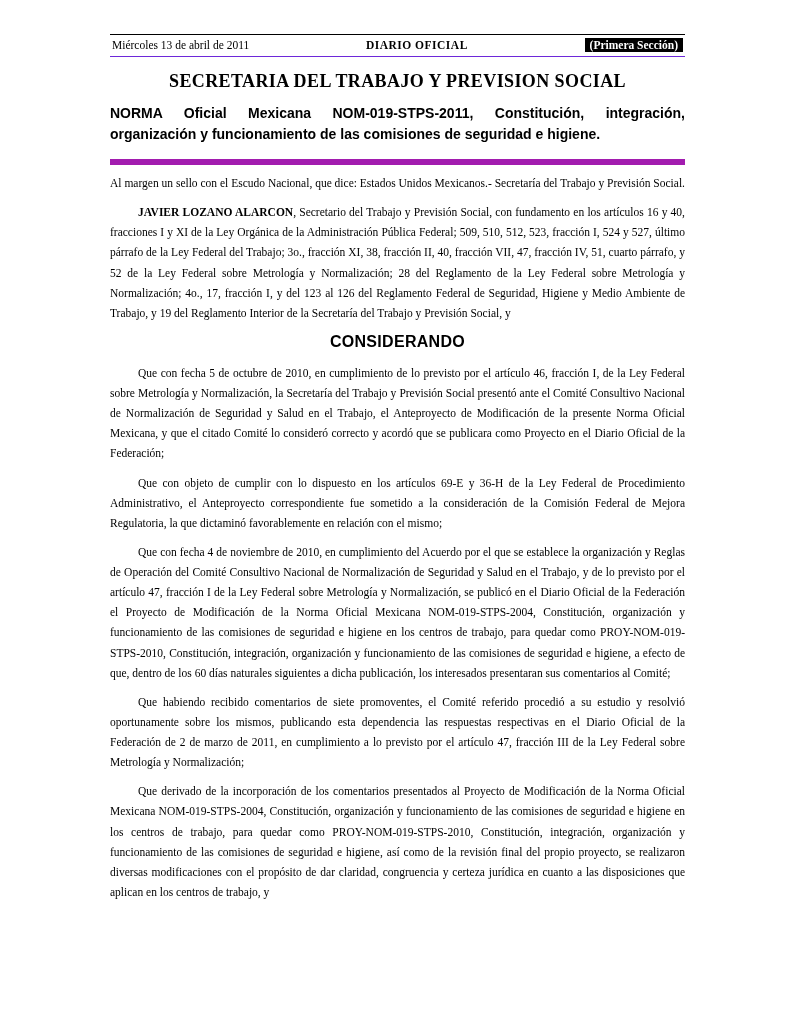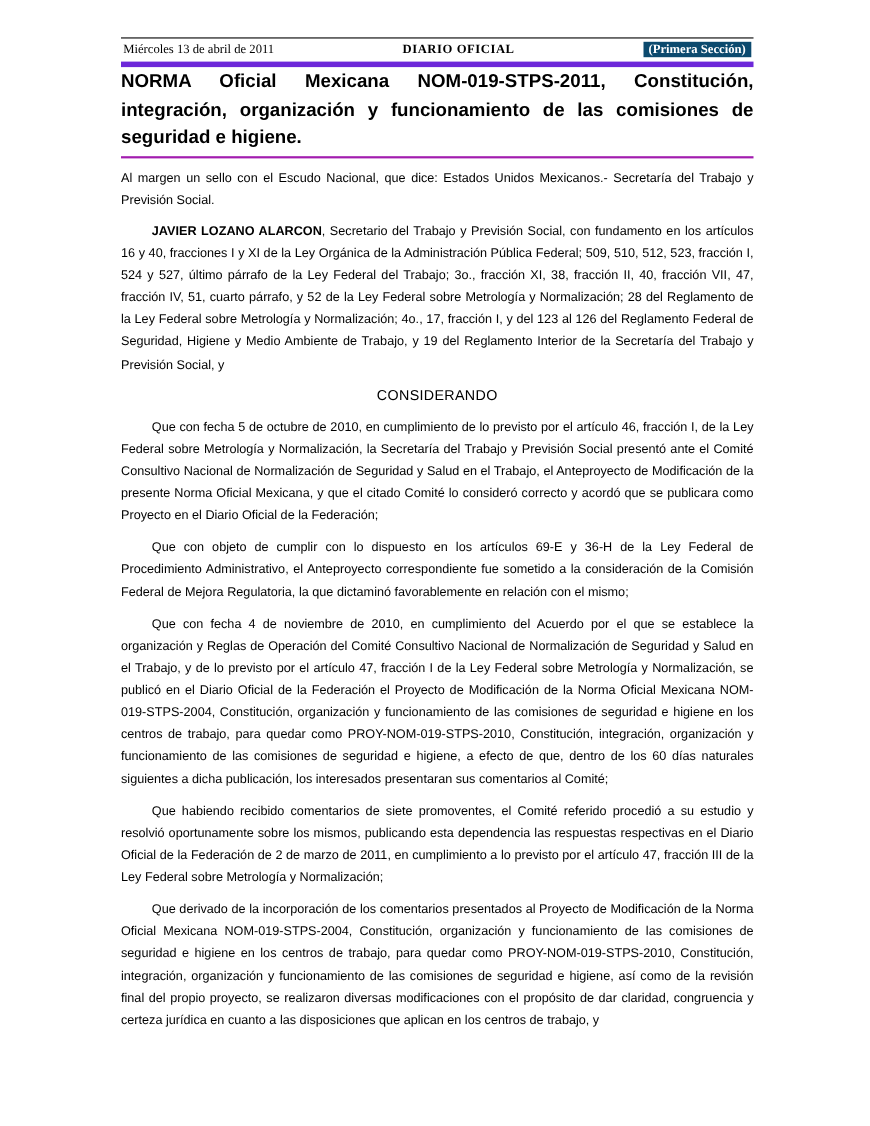--- a/index.html
+++ b/index.html
@@ -15,84 +15,86 @@
     padding:34px 106px 18px 110px;
     overflow:hidden;
   }
 
   
   .page-header {
     display:flex;
     justify-content:space-between;
     align-items:center;
     border-top:1px solid #000;
-    border-bottom:5px solid #6d28d9;
+    border-bottom:1px solid #6d28d9;
     padding:3px 2px 4px 2px;
     font-family:"Liberation Serif", serif;
     font-size:11.5px;
   }
   .page-header .pub {
     font-weight:bold;
     letter-spacing:0.5px;
     text-align:center;
   }
   .page-header .section-badge {
-    background:#0c4a6e;
+    background:#000000;
     color:#ffffff;
     font-weight:bold;
     padding:1px 5px;
   }
 
   .secretariat-title {
     font-family:"Liberation Serif", serif;
     font-weight:bold;
     font-size:18px;
     text-align:center;
     letter-spacing:0.4px;
     margin:14px 0 11px 0;
   }
 
   .norma-heading {
-    font-size:17px;
+    font-size:14px;
     font-weight:bold;
     text-align:justify;
     line-height:1.5;
-    padding-bottom:4px;
-    border-bottom:2px solid #a21caf;
+    padding-bottom:14px;
+    border-bottom:6px solid #a21caf;
     margin-bottom:8px;
   }
 
   .body-par {
     font-size:11.5px;
     line-height:1.75;
     text-align:justify;
     margin-bottom:9px;
+    font-family:Liberation Serif, serif;
   }
   .body-par.indent { text-indent:28px; }
   .body-par b { font-weight:bold; }
 
   .considerando {
-    font-size:13px;
-    font-weight:normal;
+    font-size:16px;
+    font-weight:bold;
     text-align:center;
     margin:10px 0 12px 0;
     letter-spacing:0.3px;
   }
 </style>
 </head>
 <body>
 
 <div class="page">
 
   <header class="page-header">
     <span>Miércoles 13 de abril de 2011</span>
     <span class="pub">DIARIO OFICIAL</span>
     <span class="section-badge">(Primera Sección)</span>
   </header>
 
+  <h1 class="secretariat-title">SECRETARIA DEL TRABAJO Y PREVISION SOCIAL</h1>
 
   <p class="norma-heading">NORMA Oficial Mexicana NOM-019-STPS-2011, Constitución, integración, organización y funcionamiento de las comisiones de seguridad e higiene.</p>
 
   <p class="body-par">Al margen un sello con el Escudo Nacional, que dice: Estados Unidos Mexicanos.- Secretaría del Trabajo  y Previsión Social.</p>
 
   <p class="body-par indent"><b>JAVIER LOZANO ALARCON</b><span>, Secretario del Trabajo y Previsión Social, con fundamento en los artículos 16 y 40, fracciones I y XI de la Ley Orgánica de la Administración Pública Federal; 509, 510, 512, 523, fracción I, 524 y 527, último párrafo de la Ley Federal del Trabajo; 3o., fracción XI, 38, fracción II, 40, fracción VII, 47, fracción IV, 51, cuarto párrafo, y 52 de la Ley Federal sobre Metrología y Normalización; 28 del Reglamento de la Ley Federal sobre Metrología y Normalización; 4o., 17, fracción I, y del 123 al 126 del Reglamento Federal de Seguridad, Higiene y Medio Ambiente de Trabajo, y 19 del Reglamento Interior de la Secretaría del Trabajo y Previsión Social, y</span></p>
 
   <h2 class="considerando">CONSIDERANDO</h2>
 
   <p class="body-par indent">Que con fecha 5 de octubre de 2010, en cumplimiento de lo previsto por el artículo 46, fracción I, de la Ley Federal sobre Metrología y Normalización, la Secretaría del Trabajo y Previsión Social presentó ante el Comité Consultivo Nacional de Normalización de Seguridad y Salud en el Trabajo, el Anteproyecto de Modificación de la presente Norma Oficial Mexicana, y que el citado Comité lo consideró correcto y acordó que se publicara como Proyecto en el Diario Oficial de la Federación;</p>

